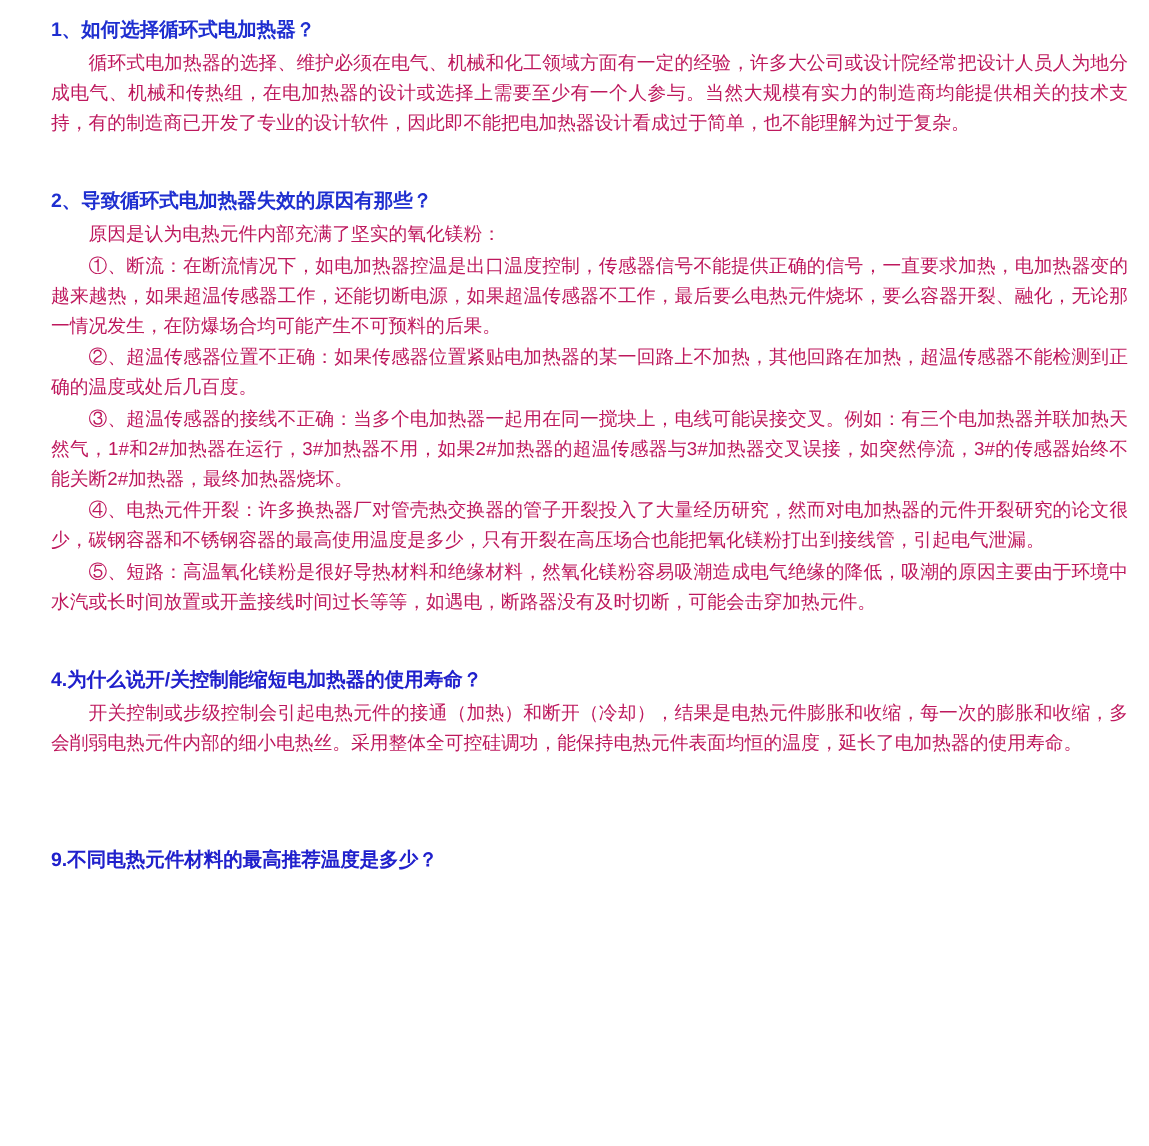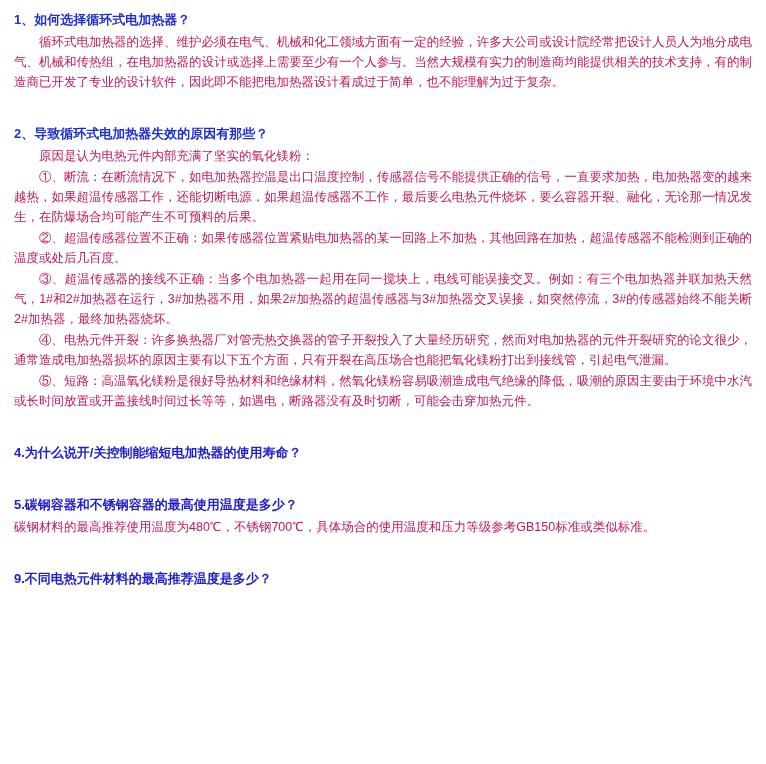--- a/index.html
+++ b/index.html
@@ -14,20 +14,21 @@
     font-size: 12.5px;
     color: #000000;
   }
   .page {
     width: 766px;
     box-sizing: border-box;
     padding: 10px 14px 14px 14px;
   }
   .section {
     margin-bottom: 6px;
+    margin-left: 20px;
   }
   .q-heading {
     font-weight: bold;
     font-size: 13px;
     line-height: 20px;
     margin: 0 0 2px 0;
   }
   .q-blue {
     color: #1f2fd0;
   }
@@ -59,39 +60,36 @@
   </div>
 
   <div class="gap-lg"></div>
 
   <div class="section">
     <div class="q-heading q-blue">2、导致循环式电加热器失效的原因有那些？</div>
     <p class="para">原因是认为电热元件内部充满了坚实的氧化镁粉：</p>
     <p class="para">①、断流：在断流情况下，如电加热器控温是出口温度控制，传感器信号不能提供正确的信号，一直要求加热，电加热器变的越来越热，如果超温传感器工作，还能切断电源，如果超温传感器不工作，最后要么电热元件烧坏，要么容器开裂、融化，无论那一情况发生，在防爆场合均可能产生不可预料的后果。</p>
     <p class="para">②、超温传感器位置不正确：如果传感器位置紧贴电加热器的某一回路上不加热，其他回路在加热，超温传感器不能检测到正确的温度或处后几百度。</p>
     <p class="para">③、超温传感器的接线不正确：当多个电加热器一起用在同一搅块上，电线可能误接交叉。例如：有三个电加热器并联加热天然气，1#和2#加热器在运行，3#加热器不用，如果2#加热器的超温传感器与3#加热器交叉误接，如突然停流，3#的传感器始终不能关断2#加热器，最终加热器烧坏。</p>
-    <p class="para">④、电热元件开裂：许多换热器厂对管壳热交换器的管子开裂投入了大量经历研究，然而对电加热器的元件开裂研究的论文很少，通常造成电加热器损坏的原因主要有以下五个方面，只有开裂在高压场合也能把氧化镁粉打出到接线管，引起电气泄漏。</p>
+    <p class="para">④、电热元件开裂：许多换热器厂对管壳热交换器的管子开裂投入了大量经历研究，然而对电加热器的元件开裂研究的论文很少，碳钢容器和不锈钢容器的最高使用温度是多少，只有开裂在高压场合也能把氧化镁粉打出到接线管，引起电气泄漏。</p>
     <p class="para">⑤、短路：高温氧化镁粉是很好导热材料和绝缘材料，然氧化镁粉容易吸潮造成电气绝缘的降低，吸潮的原因主要由于环境中水汽或长时间放置或开盖接线时间过长等等，如遇电，断路器没有及时切断，可能会击穿加热元件。</p>
   </div>
 
   <div class="section">
   </div>
 
   <div class="gap-lg"></div>
 
   <div class="section">
     <div class="q-heading q-blue2">4.为什么说开/关控制能缩短电加热器的使用寿命？</div>
+    <p class="para">开关控制或步级控制会引起电热元件的接通（加热）和断开（冷却），结果是电热元件膨胀和收缩，每一次的膨胀和收缩，多会削弱电热元件内部的细小电热丝。采用整体全可控硅调功，能保持电热元件表面均恒的温度，延长了电加热器的使用寿命。</p>
   </div>
 
   <div class="gap-lg"></div>
 
-  <div class="section">
-    <div class="q-heading q-blue2">5.碳钢容器和不锈钢容器的最高使用温度是多少？</div>
-    <p class="para para-noindent">碳钢材料的最高推荐使用温度为480℃，不锈钢700℃，具体场合的使用温度和压力等级参考GB150标准或类似标准。</p>
-  </div>
 
   <div class="gap-lg"></div>
 
   <div class="section">
     <div class="q-heading q-blue2">9.不同电热元件材料的最高推荐温度是多少？</div>
   </div>
 
 </div>
 
 </body></html>

